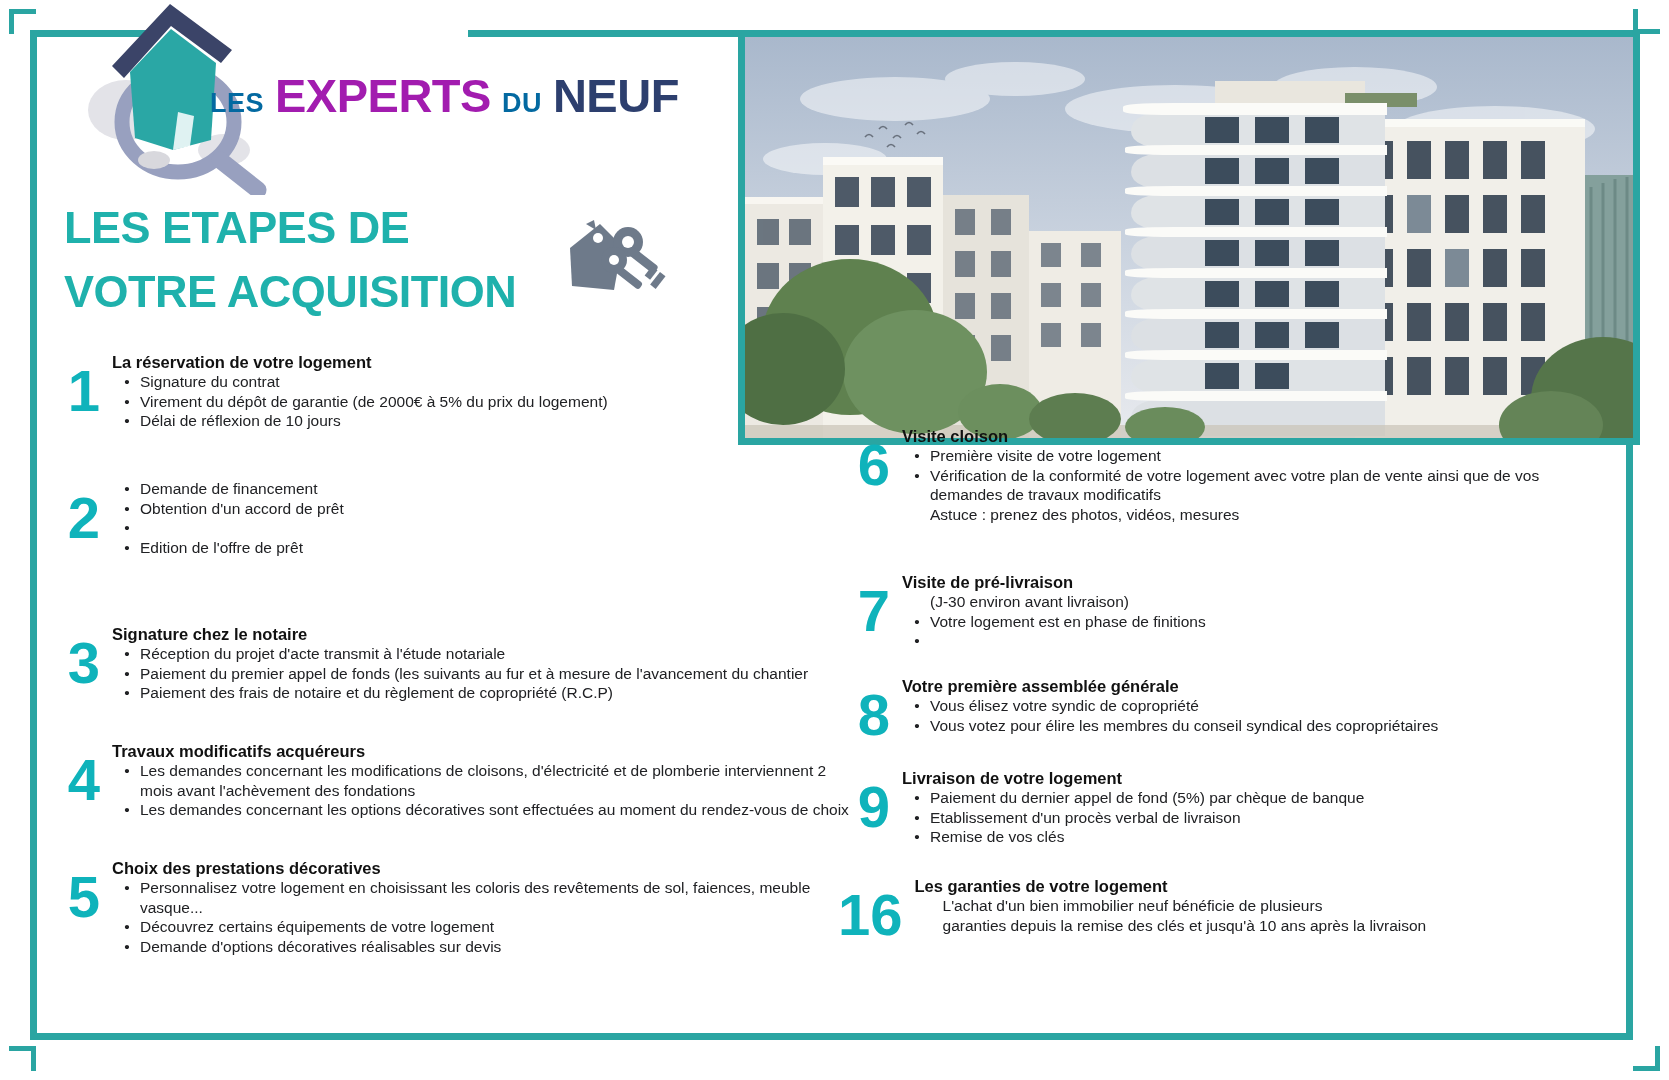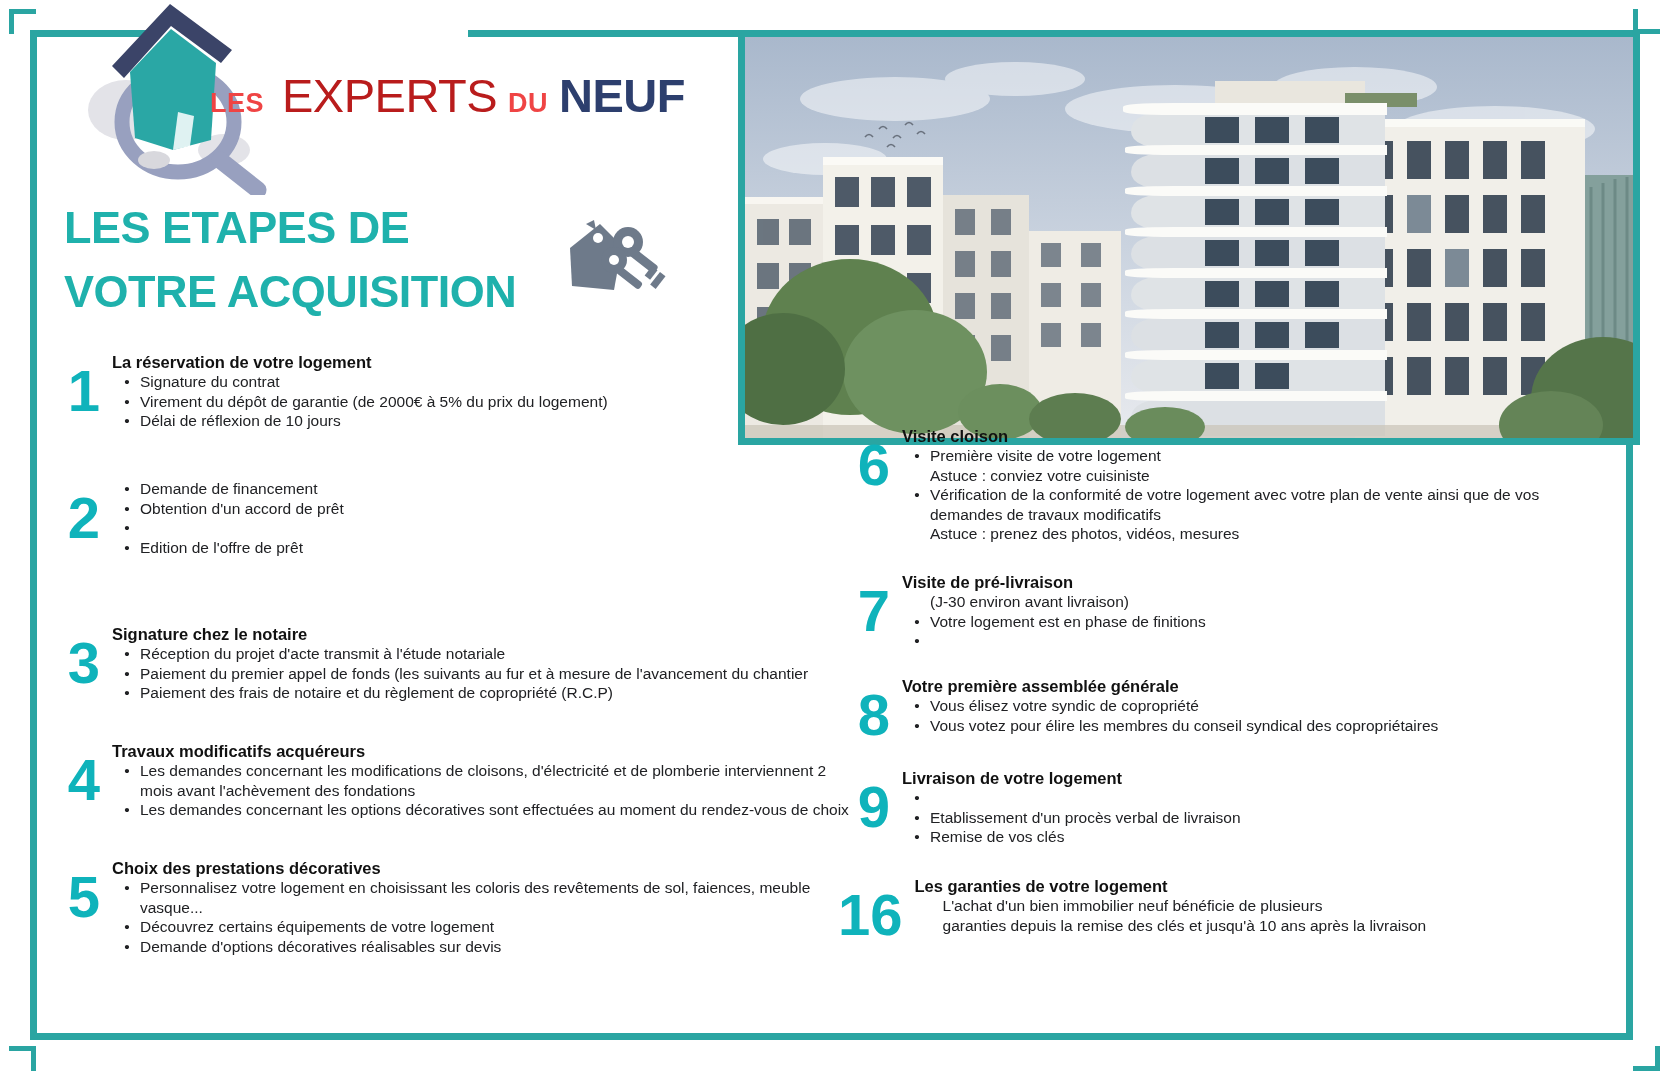--- a/index.html
+++ b/index.html
@@ -17,22 +17,22 @@
   .frame{position:absolute;left:30px;top:30px;width:1603px;height:1010px;
          border:7px solid #2aa5a2;box-sizing:border-box;}
   .border-gap{position:absolute;left:150px;top:24px;width:318px;height:22px;background:#fff;}
 
   
   .logo{position:absolute;left:74px;top:0px;width:210px;height:195px;}
   .logo svg{width:100%;height:100%;}
 
   
   .brand{position:absolute;left:210px;top:68px;display:flex;align-items:baseline;gap:11px;white-space:nowrap;}
-  .b-small{font-size:27px;font-weight:700;color:#ef4444;letter-spacing:.5px;}
-  .b-teal{font-size:47px;font-weight:400;color:#b91c1c;letter-spacing:-.5px;margin-left:7px;}
+  .b-small{font-size:27px;font-weight:700;color:#0369a1;letter-spacing:.5px;}
+  .b-teal{font-size:47px;font-weight:700;color:#a21caf;letter-spacing:-.5px;}
   .b-navy{font-size:47px;font-weight:700;color:#2d3f6e;letter-spacing:-.5px;}
 
   
   .title{position:absolute;left:64px;top:196px;font-size:45px;font-weight:700;
          color:#1fb1ac;line-height:64px;letter-spacing:-.5px;}
 
   .keys{position:absolute;left:556px;top:216px;width:118px;height:86px;}
 
   
   .photo{position:absolute;left:738px;top:30px;width:902px;height:415px;
@@ -371,23 +371,20 @@
       </div>
     </div>
   <div class="step step-r s6">
       <div class="num">6</div>
       <div class="content">
         <div class="heading">Visite cloison</div>
         <div class="item with-dot">
           <span class="dot">•</span>
           <span class="txt">Première visite de votre logement</span>
         </div>
-        <div class="item no-dot">
-          <span class="txt">Astuce : conviez votre cuisiniste</span>
-        </div>
         <div class="item with-dot">
           <span class="dot">•</span>
           <span class="txt">Vérification de la conformité de votre logement avec votre plan de vente ainsi que de vos demandes de travaux modificatifs</span>
         </div>
         <div class="item no-dot">
           <span class="txt">Astuce : prenez des photos, vidéos, mesures</span>
         </div>
       </div>
     </div>
   <div class="step step-r s7">
@@ -419,20 +416,21 @@
           <span class="txt">Vous votez pour élire les membres du conseil syndical des copropriétaires</span>
         </div>
       </div>
     </div>
   <div class="step step-r s9">
       <div class="num">9</div>
       <div class="content">
         <div class="heading">Livraison de votre logement</div>
         <div class="item with-dot">
           <span class="dot">•</span>
+          <span class="txt">Paiement du dernier appel de fond (5%) par chèque de banque</span>
         </div>
         <div class="item with-dot">
           <span class="dot">•</span>
           <span class="txt">Etablissement d'un procès verbal de livraison</span>
         </div>
         <div class="item with-dot">
           <span class="dot">•</span>
           <span class="txt">Remise de vos clés</span>
         </div>
       </div>

